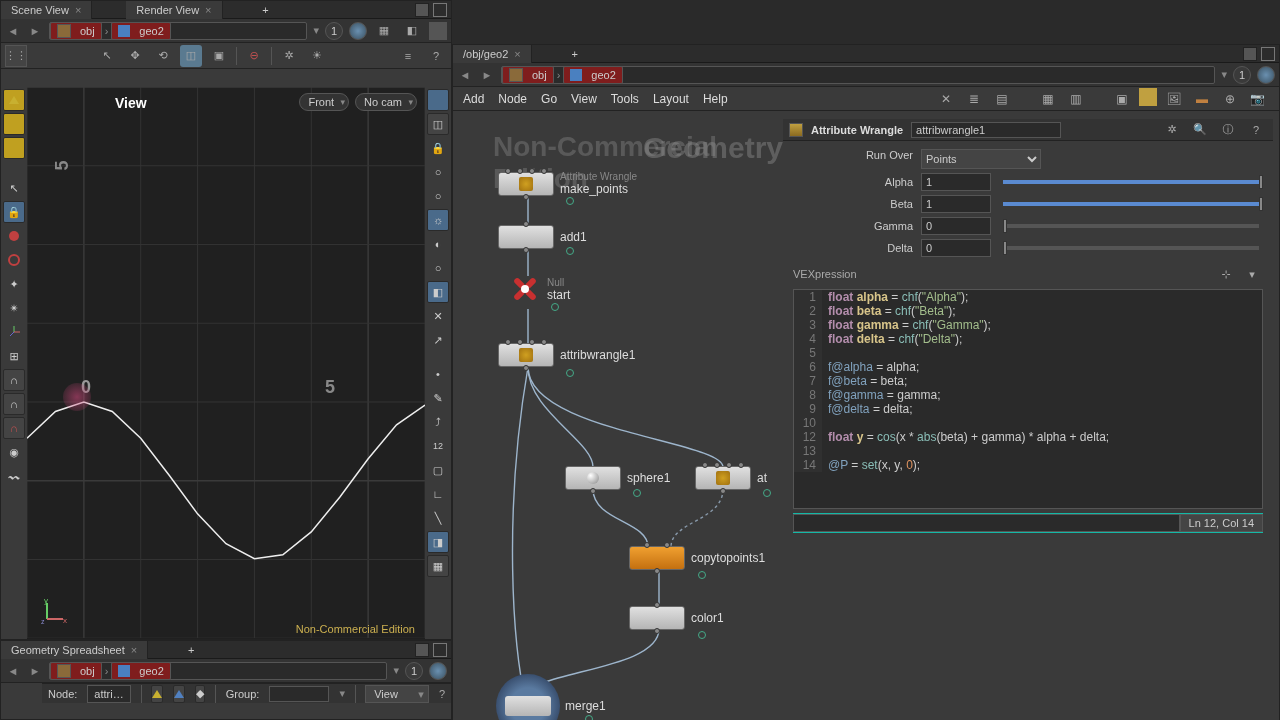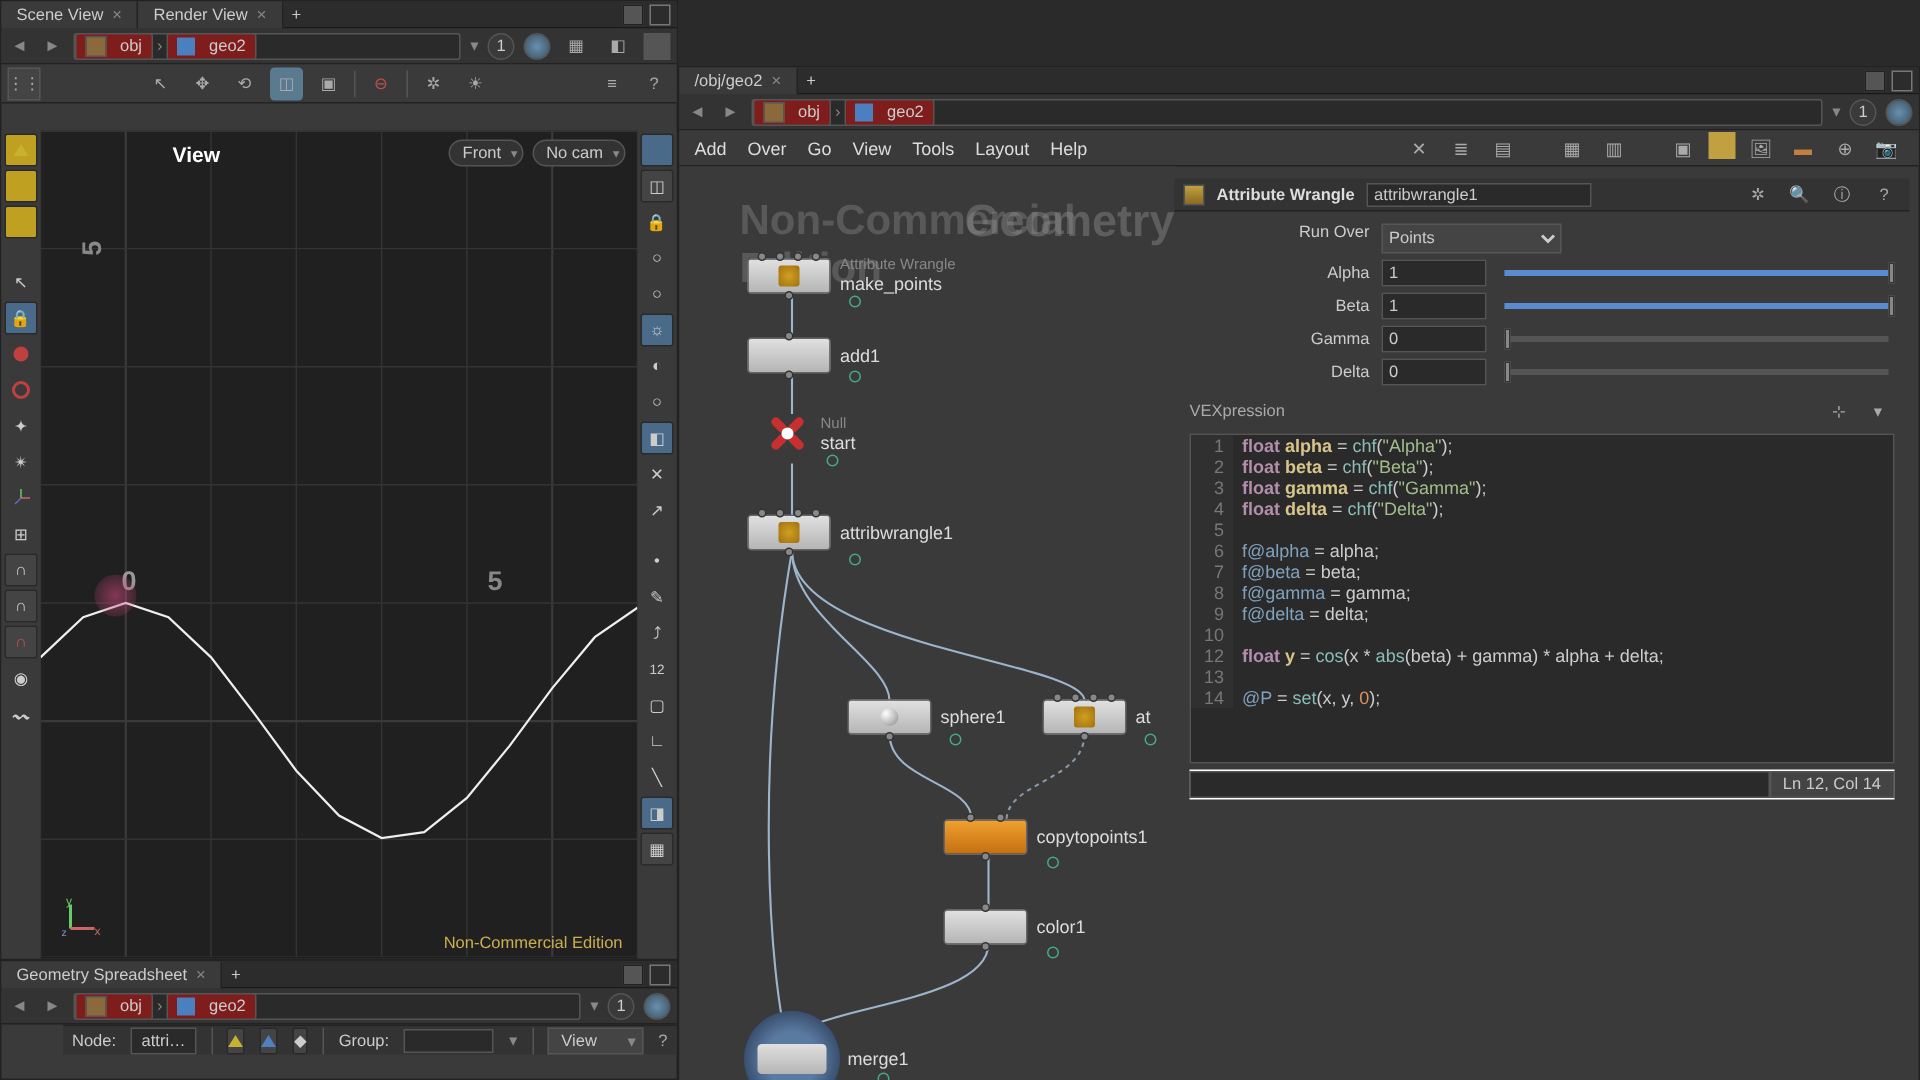--- a/index.html
+++ b/index.html
@@ -1,18 +1,18 @@
 <!DOCTYPE html>
 <html><head>
 <meta charset="utf-8">
 <style>
 * { margin:0; padding:0; box-sizing:border-box; font-family:Arial,Helvetica,sans-serif; }
 body { background:#2a2a2a; color:#ccc; font-size:11px; width:1280px; height:720px; overflow:hidden; position:relative; }
 .pane { position:absolute; background:#3a3a3a; border:1px solid #222; }
-.tabbar { height:18px; background:#2c2c2c; display:flex; align-items:center; border-bottom:1px solid #1a1a1a; }
+.tabbar { height:18px; background:#2c2c2c; display:flex; align-items:center; border-bottom:1px solid #1a1a1a;gap:34px; }
 .tab { padding:2px 10px; background:#3a3a3a; border-right:1px solid #222; color:#ccc; height:18px; display:flex; align-items:center; gap:6px; font-size:11px; cursor:pointer;}
 .tab .x { color:#888; }
 .tab-add { width:18px; height:18px; display:flex; align-items:center; justify-content:center; color:#ccc; cursor:pointer; }
 .tab-right { margin-left:auto; display:flex; gap:4px; padding-right:4px; align-items:center;}
 .ticon { width:14px; height:14px; background:#555; border:1px solid #222; }
 .pathbar { height:24px; background:#333; display:flex; align-items:center; gap:6px; padding:0 4px; border-bottom:1px solid #222;}
 .navbtn { width:16px; height:16px; color:#888; display:flex; align-items:center; justify-content:center; cursor:pointer;}
 .crumb { display:flex; align-items:center; gap:9px; background:#7f1d1d; border:1px solid #555; height:18px; padding:0 6px; border-radius:2px; cursor:pointer;}
 .crumb .icon { width:12px; height:12px; }
 .pathbox { flex:1; background:#2a2a2a; border:1px solid #555; height:18px; display:flex; align-items:center; border-radius:2px;}
@@ -64,21 +64,21 @@
 .codearea { background:#2a2a2a; border:1px solid #555; margin:0 10px; height:220px; overflow:auto; font-family:Consolas,monospace; font-size:12px;}
 .codeline { display:flex;}
 .gutter { width:28px; text-align:right; padding-right:6px; color:#777; background:#303030; user-select:none;}
 .src { padding-left:6px; white-space:pre;}
 .kw { color:#b48ead; font-weight:bold;}
 .id { color:#d8c58a; font-weight:bold;}
 .fn { color:#8abeb7;}
 .str { color:#a3be8c;}
 .num { color:#de935f;}
 .at { color:#81a2be;}
-.statusline { height:20px; background:#ffffff; margin:4px 10px 0 10px; display:flex; align-items:center;}
+.statusline { height:20px; background:#14b8a6; margin:4px 10px 0 10px; display:flex; align-items:center;}
 .statusline input { flex:1; background:#2a2a2a; border:1px solid #555; height:18px; padding:0 4px; color:#ccc; font-size:11px;}
 .statusline .pos { background:#444; border:1px solid #555; height:18px; padding:0 8px; display:flex; align-items:center; color:#ccc; font-size:11px;}
 .bottombar { position:absolute; bottom:0; left:0; right:0; height:20px; background:#333; display:flex; align-items:center; padding:0 6px; gap:10px; border-top:1px solid #222;margin-left:41px;}
 .compass { position:absolute; left:14px; bottom:14px; width:28px; height:28px;}
 .wire { stroke:#9db5cc; stroke-width:1.4; fill:none;}
 .wire.dash { stroke-dasharray:3,3; stroke:#8899aa;}
 .ringnode { position:absolute; width:64px; height:64px; border-radius:50%; background:radial-gradient(circle,#5a7aa0 40%,#3a5070 70%); display:flex; align-items:center; justify-content:center;}
 .ringnode .inner { width:46px; height:20px; background:linear-gradient(#e0e0e0,#b5b5b5); border-radius:3px;}
 .tri { width:0; height:0; border-left:5px solid transparent; border-right:5px solid transparent;}
 .tri.y { border-bottom:8px solid #c8b030;}
@@ -327,21 +327,21 @@
         </div>
     </div>
     <span style="color:#888">▾</span>
     <div class="pill">
         <span>1</span>
       </div>
     <div class="pill" style="background:radial-gradient(circle,#6a90b0,#3a5060)"></div>
   </div>
   <div class="menubar">
     <span class="mitem">Add</span>
-    <span class="mitem">Over</span>
+    <span class="mitem">Node</span>
     <span class="mitem">Go</span>
     <span class="mitem">View</span>
     <span class="mitem">Tools</span>
     <span class="mitem">Layout</span>
     <span class="mitem">Help</span>
     <div class="mright">
       <div class="iconbtn">✕</div>
       <div class="iconbtn">≣</div>
       <div class="iconbtn">▤</div>
       <div style="width:12px"></div>

